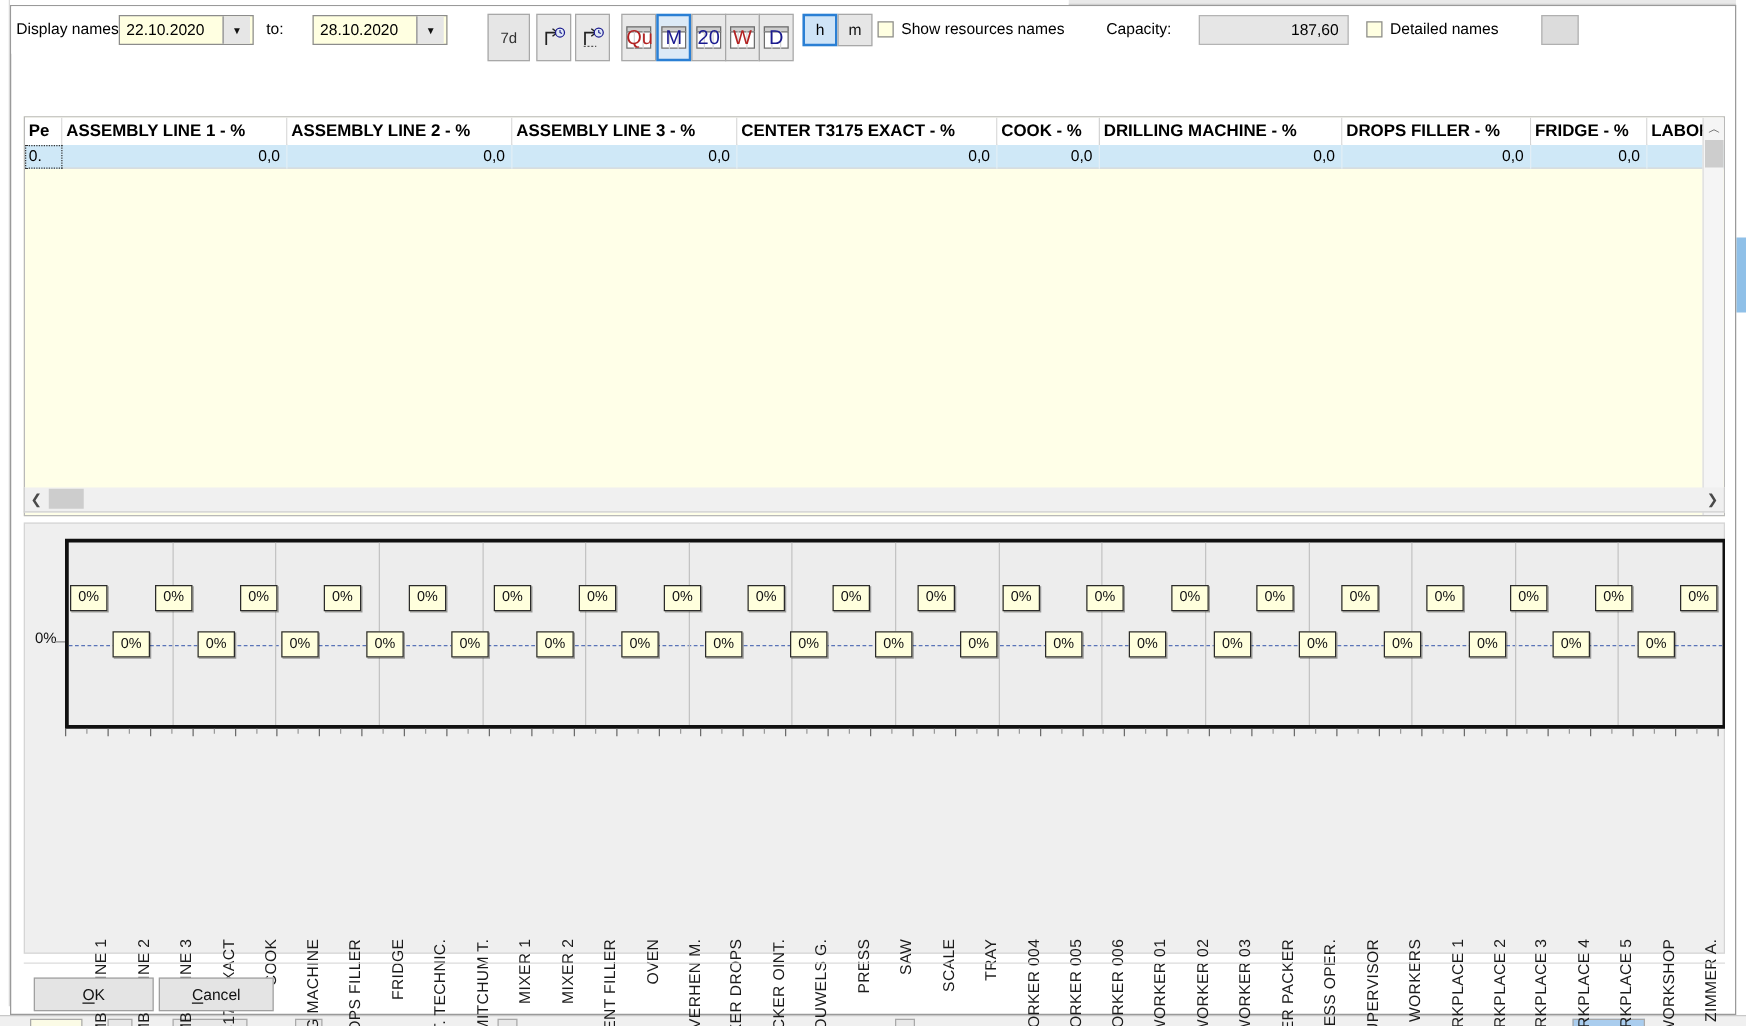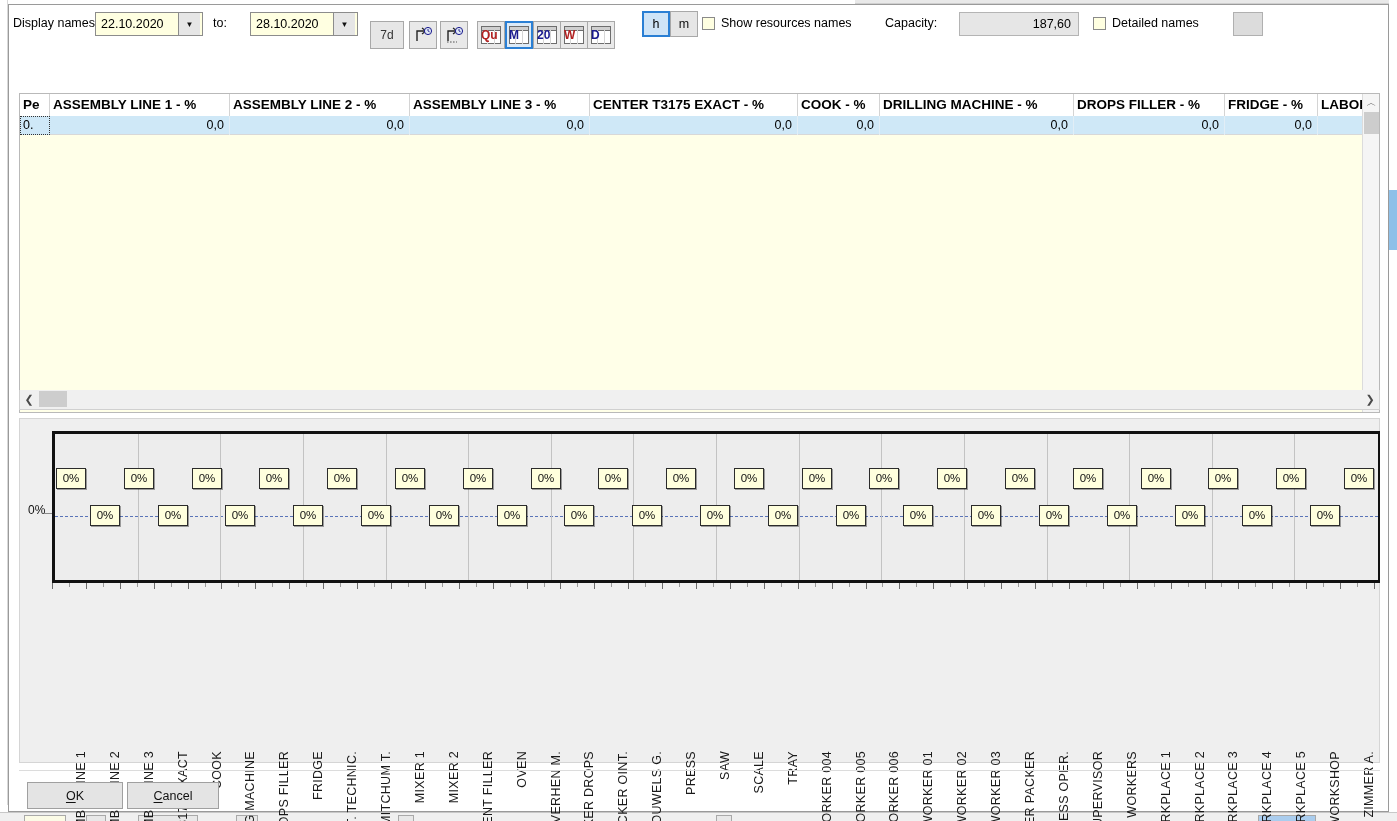--- a/index.html
+++ b/index.html
@@ -80,33 +80,33 @@
     border: 0; outline: none; background: transparent;
     font-family: "Liberation Sans", sans-serif; font-size: 12.5px;
     color: #000; width: 82px; padding: 0 0 0 5px;
   }
   .ddarrow {
     width: 22px; background: #e6e6e6; border-left: 1px solid #8c8c8c;
     display: flex; align-items: center; justify-content: center;
     font-size: 8px; color: #111;
   }
   .tbtn {
-    top: 16px; height: 28px; background: #e6e6e6;
+    top: 6px; height: 38px; background: #e6e6e6;
     border: 1px solid #a8a8a8;
     display: flex; align-items: center; justify-content: center;
-    font-size: 12px; color: #333;
+    font-size: 12px; color: #333; margin-left: 20px;
   }
   .tbtn.icon { width: 28px; background: #e9e9e9; }
   .tbtn.sel { border: 2px solid #2a7fd4; background: #dceaf7; }
   .gridicon { width: 20px; height: 18px; position: relative; }
   .gridicon .top { position: absolute; left: 0; top: 0; right: 0; height: 5px; background: #cfcfcf; border: 1px solid #6d6d6d; }
   .gridicon .body { position: absolute; left: 0; top: 4px; right: 0; bottom: 0; background: #fff; border: 1px solid #6d6d6d; }
   .gridicon .letter {
-    position: absolute; left: 0; right: 0; top: 3px; text-align: left;
-    font-size: 12px; font-weight: bold; color: #1a1a8f; line-height: 13px;
+    position: absolute; left: 0; right: 0; top: 3px; text-align: center;
+    font-size: 16px; font-weight: normal; color: #1a1a8f; line-height: 13px;
   }
   .gridicon .letter.red { color: #b22222; }
   .gridicon .vline { position: absolute; top: 4px; bottom: 0; width: 1px; background: #d6d6d6; }
   .clockicon { width: 20px; height: 18px; position: relative; }
   .hm {
     top: 6px; height: 26px; width: 28px; border: 1px solid #a8a8a8;
     display: flex; align-items: center; justify-content: center;
     font-size: 12.5px; color: #111; background: #e6e6e6;
   }
   .hm.active { background: #cfe4f7; border: 2px solid #2a7fd4; color: #000; }

